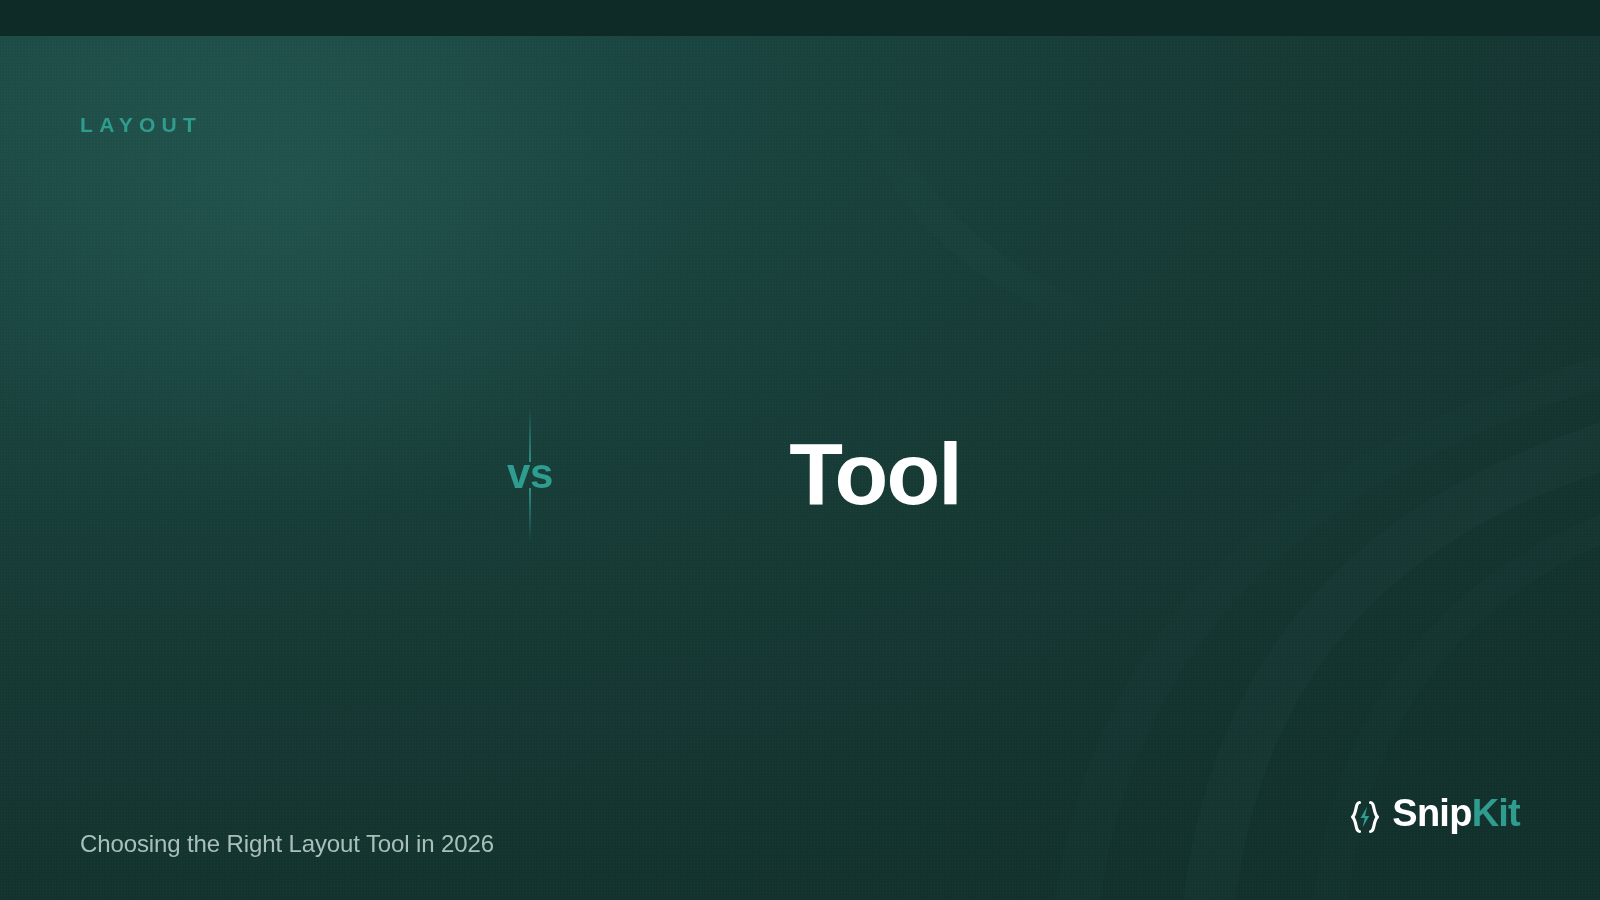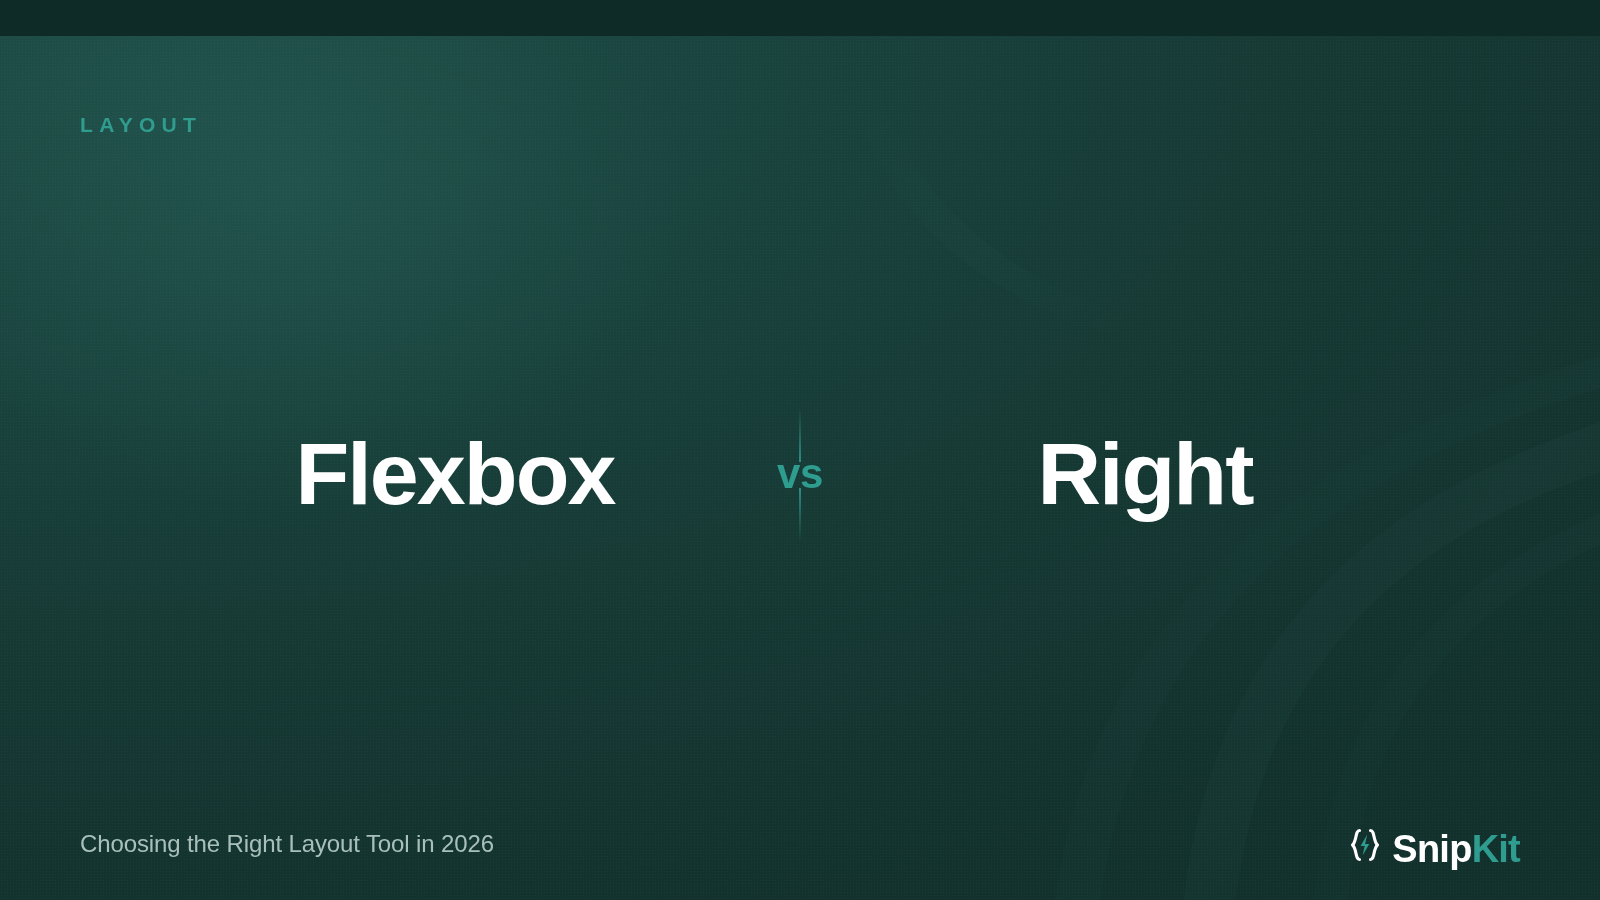--- a/index.html
+++ b/index.html
@@ -142,23 +142,23 @@
     font-size: 24px;
     font-weight: 500;
     color: #a9c0ba;
     letter-spacing: -0.005em;
     line-height: 1;
   }
 
   .brand {
     position: absolute;
     right: 80px;
-    bottom: 68px;
-    display: flex;
-    align-items: flex-end;
+    bottom: 96px;
+    display: flex;
+    align-items: flex-start;
     gap: 4px;
     line-height: 1;
   }
 
   .brand-mark {
     display: flex;
     align-items: center;
     justify-content: center;
     width: 46px;
     height: 46px;
@@ -200,29 +200,28 @@
     <path d="M1310 900 C1325 690 1420 545 1620 470 L1620 500 C1440 575 1355 710 1345 900 Z" fill="url(#streakFade2)"></path>
     <path d="M860 0 C900 150 980 240 1180 300 L1180 318 C950 262 870 165 838 0 Z" fill="url(#streakFade2)"></path>
   </svg>
 
   <div class="bg-noise"></div>
 
   <div class="eyebrow">LAYOUT</div>
 
   <div class="headline-row">
 
-    <div class="term term-left">Flexbox</div>
 
     <div class="vs-block">
       <span class="vs-rule vs-rule-top"></span>
       <span class="vs-label">vs</span>
       <span class="vs-rule vs-rule-bottom"></span>
     </div>
 
-    <div class="term term-right">Right</div>
+    <div class="term term-right">Tool</div>
 
   </div>
 
   <div class="footer-caption">Choosing the Right Layout Tool in 2026</div>
 
   <div class="brand">
     <span class="brand-mark">
       <svg width="46" height="46" viewBox="0 0 46 46" aria-hidden="true">
         <path d="M17.5 8.5 C13.2 8.5 14.8 19.5 10.5 23 C14.8 26.5 13.2 37.5 17.5 37.5" fill="none" stroke="#ffffff" stroke-width="3.1" stroke-linecap="round" stroke-linejoin="round"></path>
         <path d="M28.5 8.5 C32.8 8.5 31.2 19.5 35.5 23 C31.2 26.5 32.8 37.5 28.5 37.5" fill="none" stroke="#ffffff" stroke-width="3.1" stroke-linecap="round" stroke-linejoin="round"></path>

